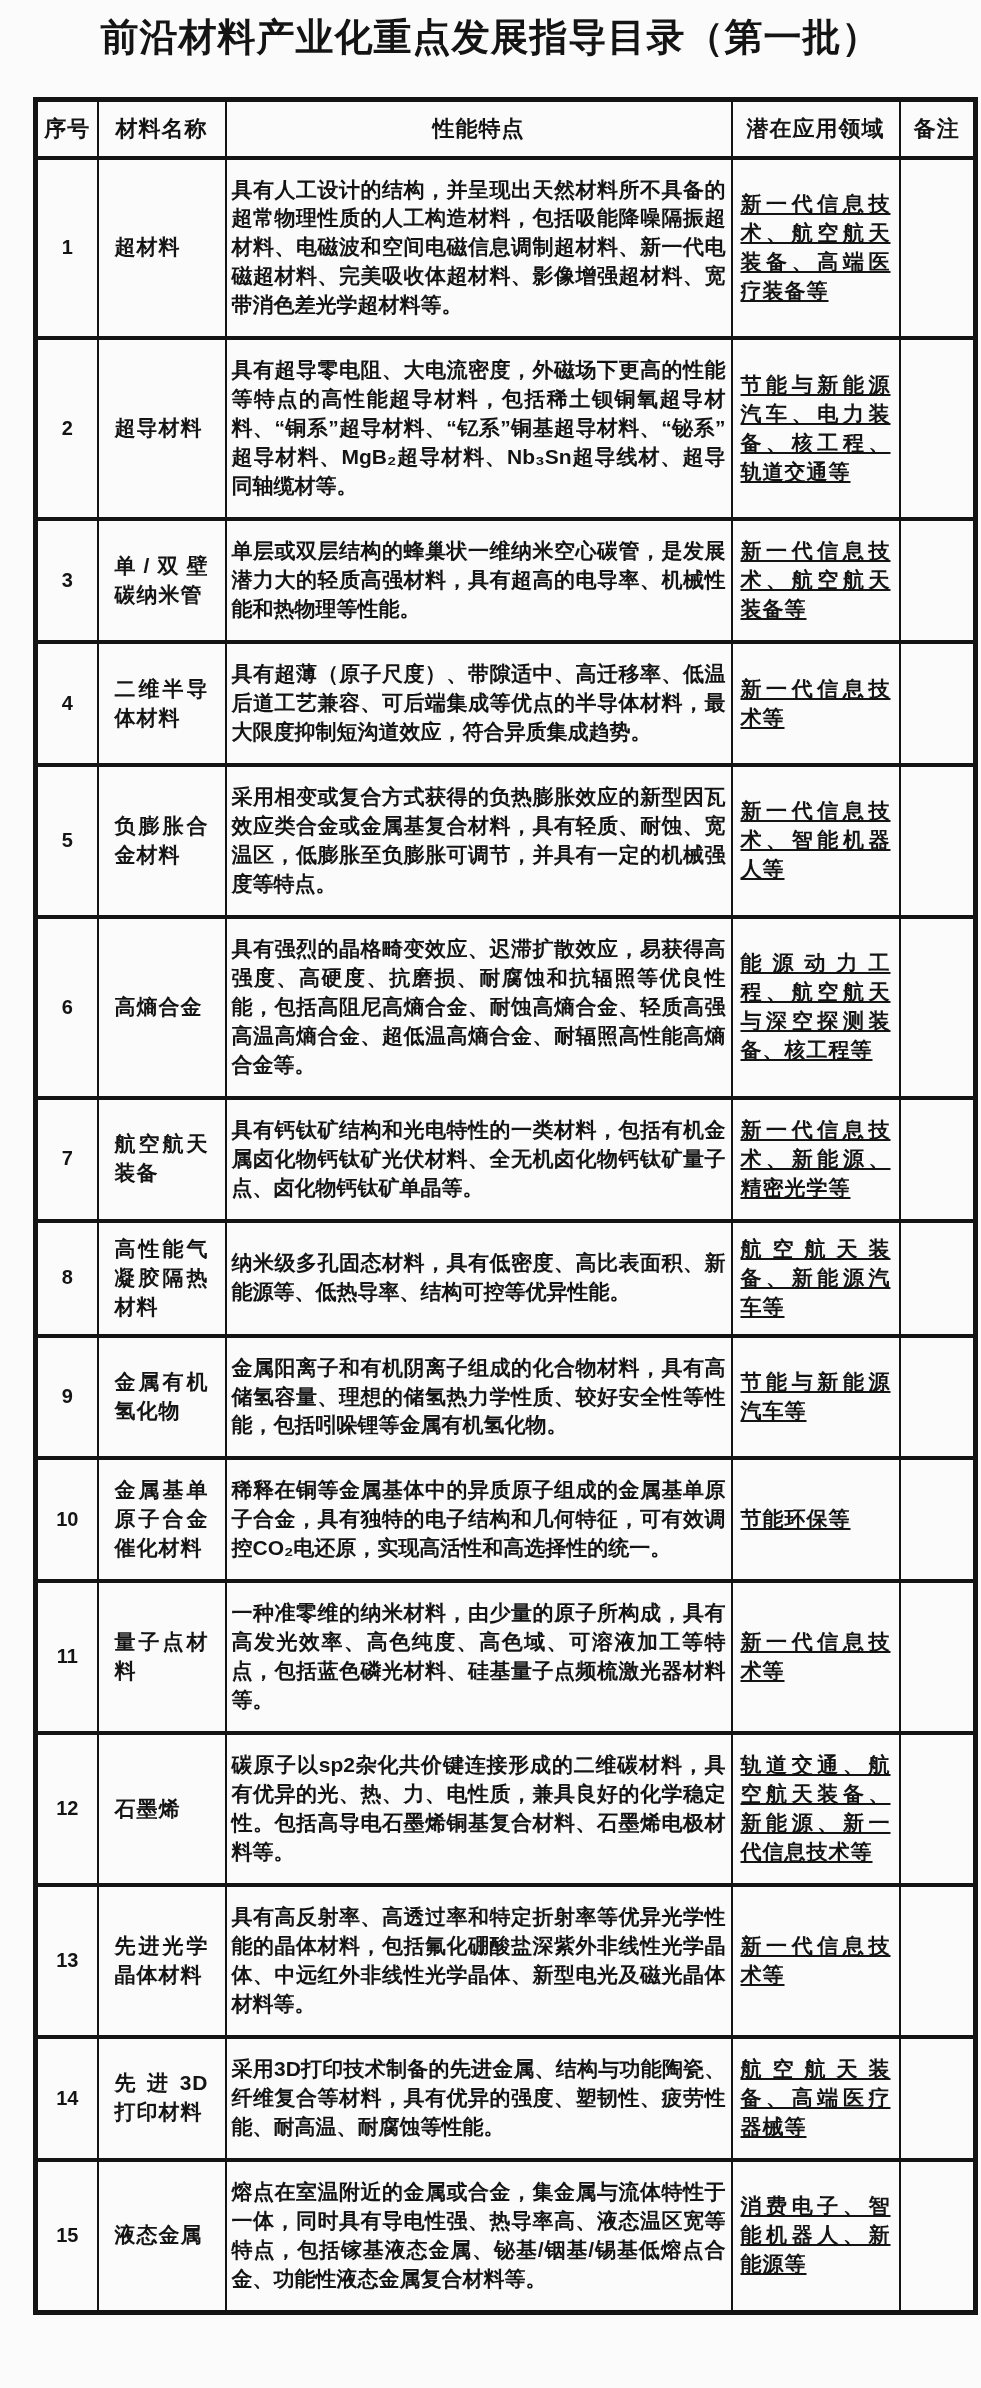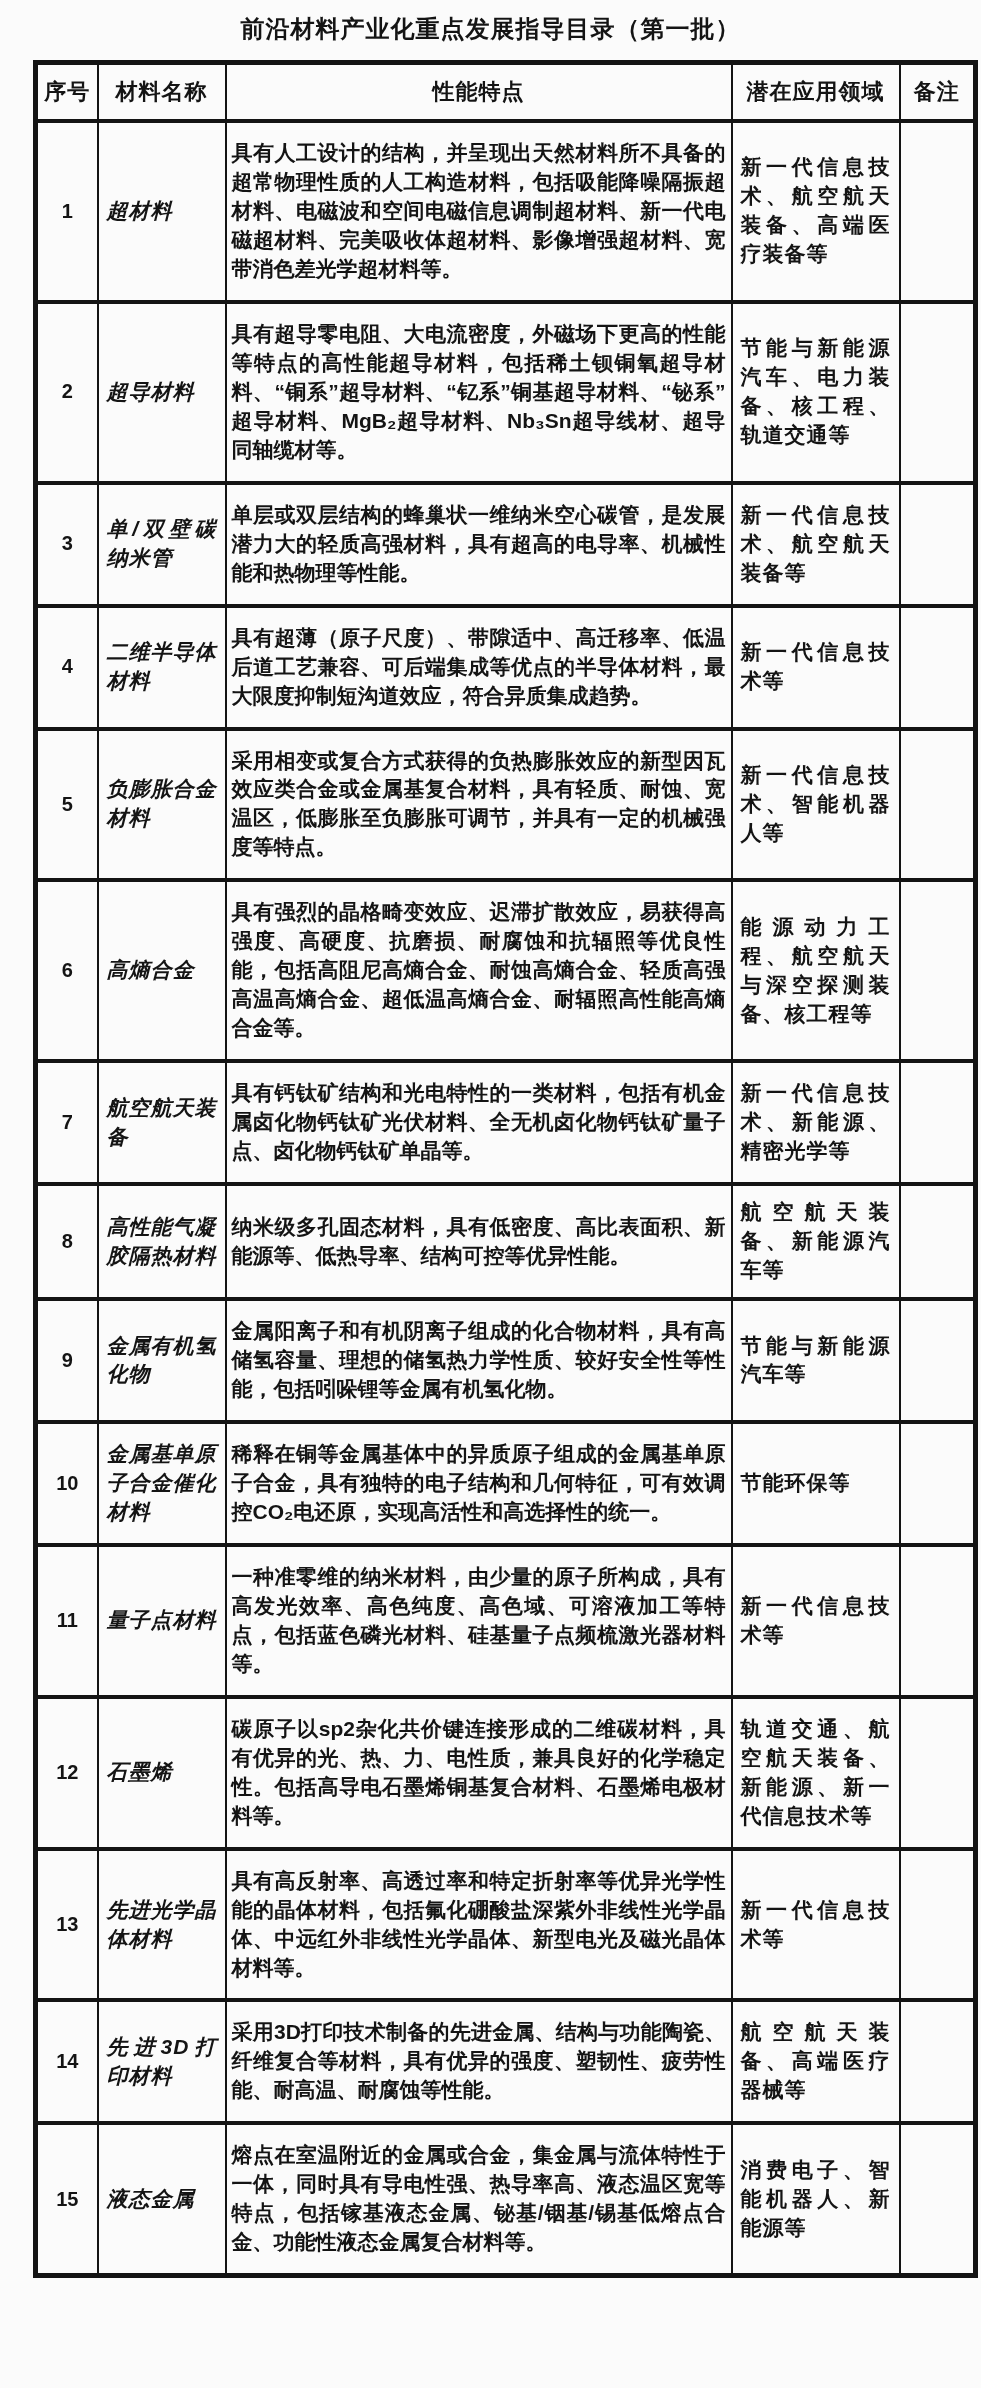--- a/index.html
+++ b/index.html
@@ -13,24 +13,24 @@
     color:var(--ink);
     -webkit-font-smoothing:antialiased;
   }
   .page{
     width:981px;
     box-sizing:border-box;
     padding:10px 8px 30px 8px;
   }
   .doc-title{
     text-align:center;
-    font-size:24px;
+    font-size:38px;
     font-weight:bold;
     letter-spacing:1px;
-    margin:4px 0 16px 0;
+    margin:4px 0 35px 0;
     line-height:1.25;
   }
   .table-wrap{
     margin-left:25px;
     margin-right:17px;
   }
   table.doc-table{
     border-collapse:collapse;
     table-layout:fixed;
     width:940px;
@@ -59,34 +59,34 @@
     padding:14px 7px;
   }
   td.c-no{
     text-align:center;
     font-size:20px;
     padding:6px 2px;
   }
   td.c-name{
     text-align:justify;
     text-align-last:left;
-    padding:10px 8px;
-    letter-spacing:1px;
-    font-style:italic;
+    padding:10px 16px;
+    letter-spacing:1px;
   }
   td.c-feat{
     text-align:justify;
     text-align-last:left;
     padding:16px 5px;
   }
   td.c-app{
     text-align:justify;
     text-align-last:left;
     padding:12px 8px;
     letter-spacing:1px;
+    text-decoration:underline;
   }
   td.c-remark{
     padding:4px;
   }
   .footnote{
     margin:20px 0 0 25px;
     font-size:21px;
     font-weight:bold;
     letter-spacing:1px;
   }

